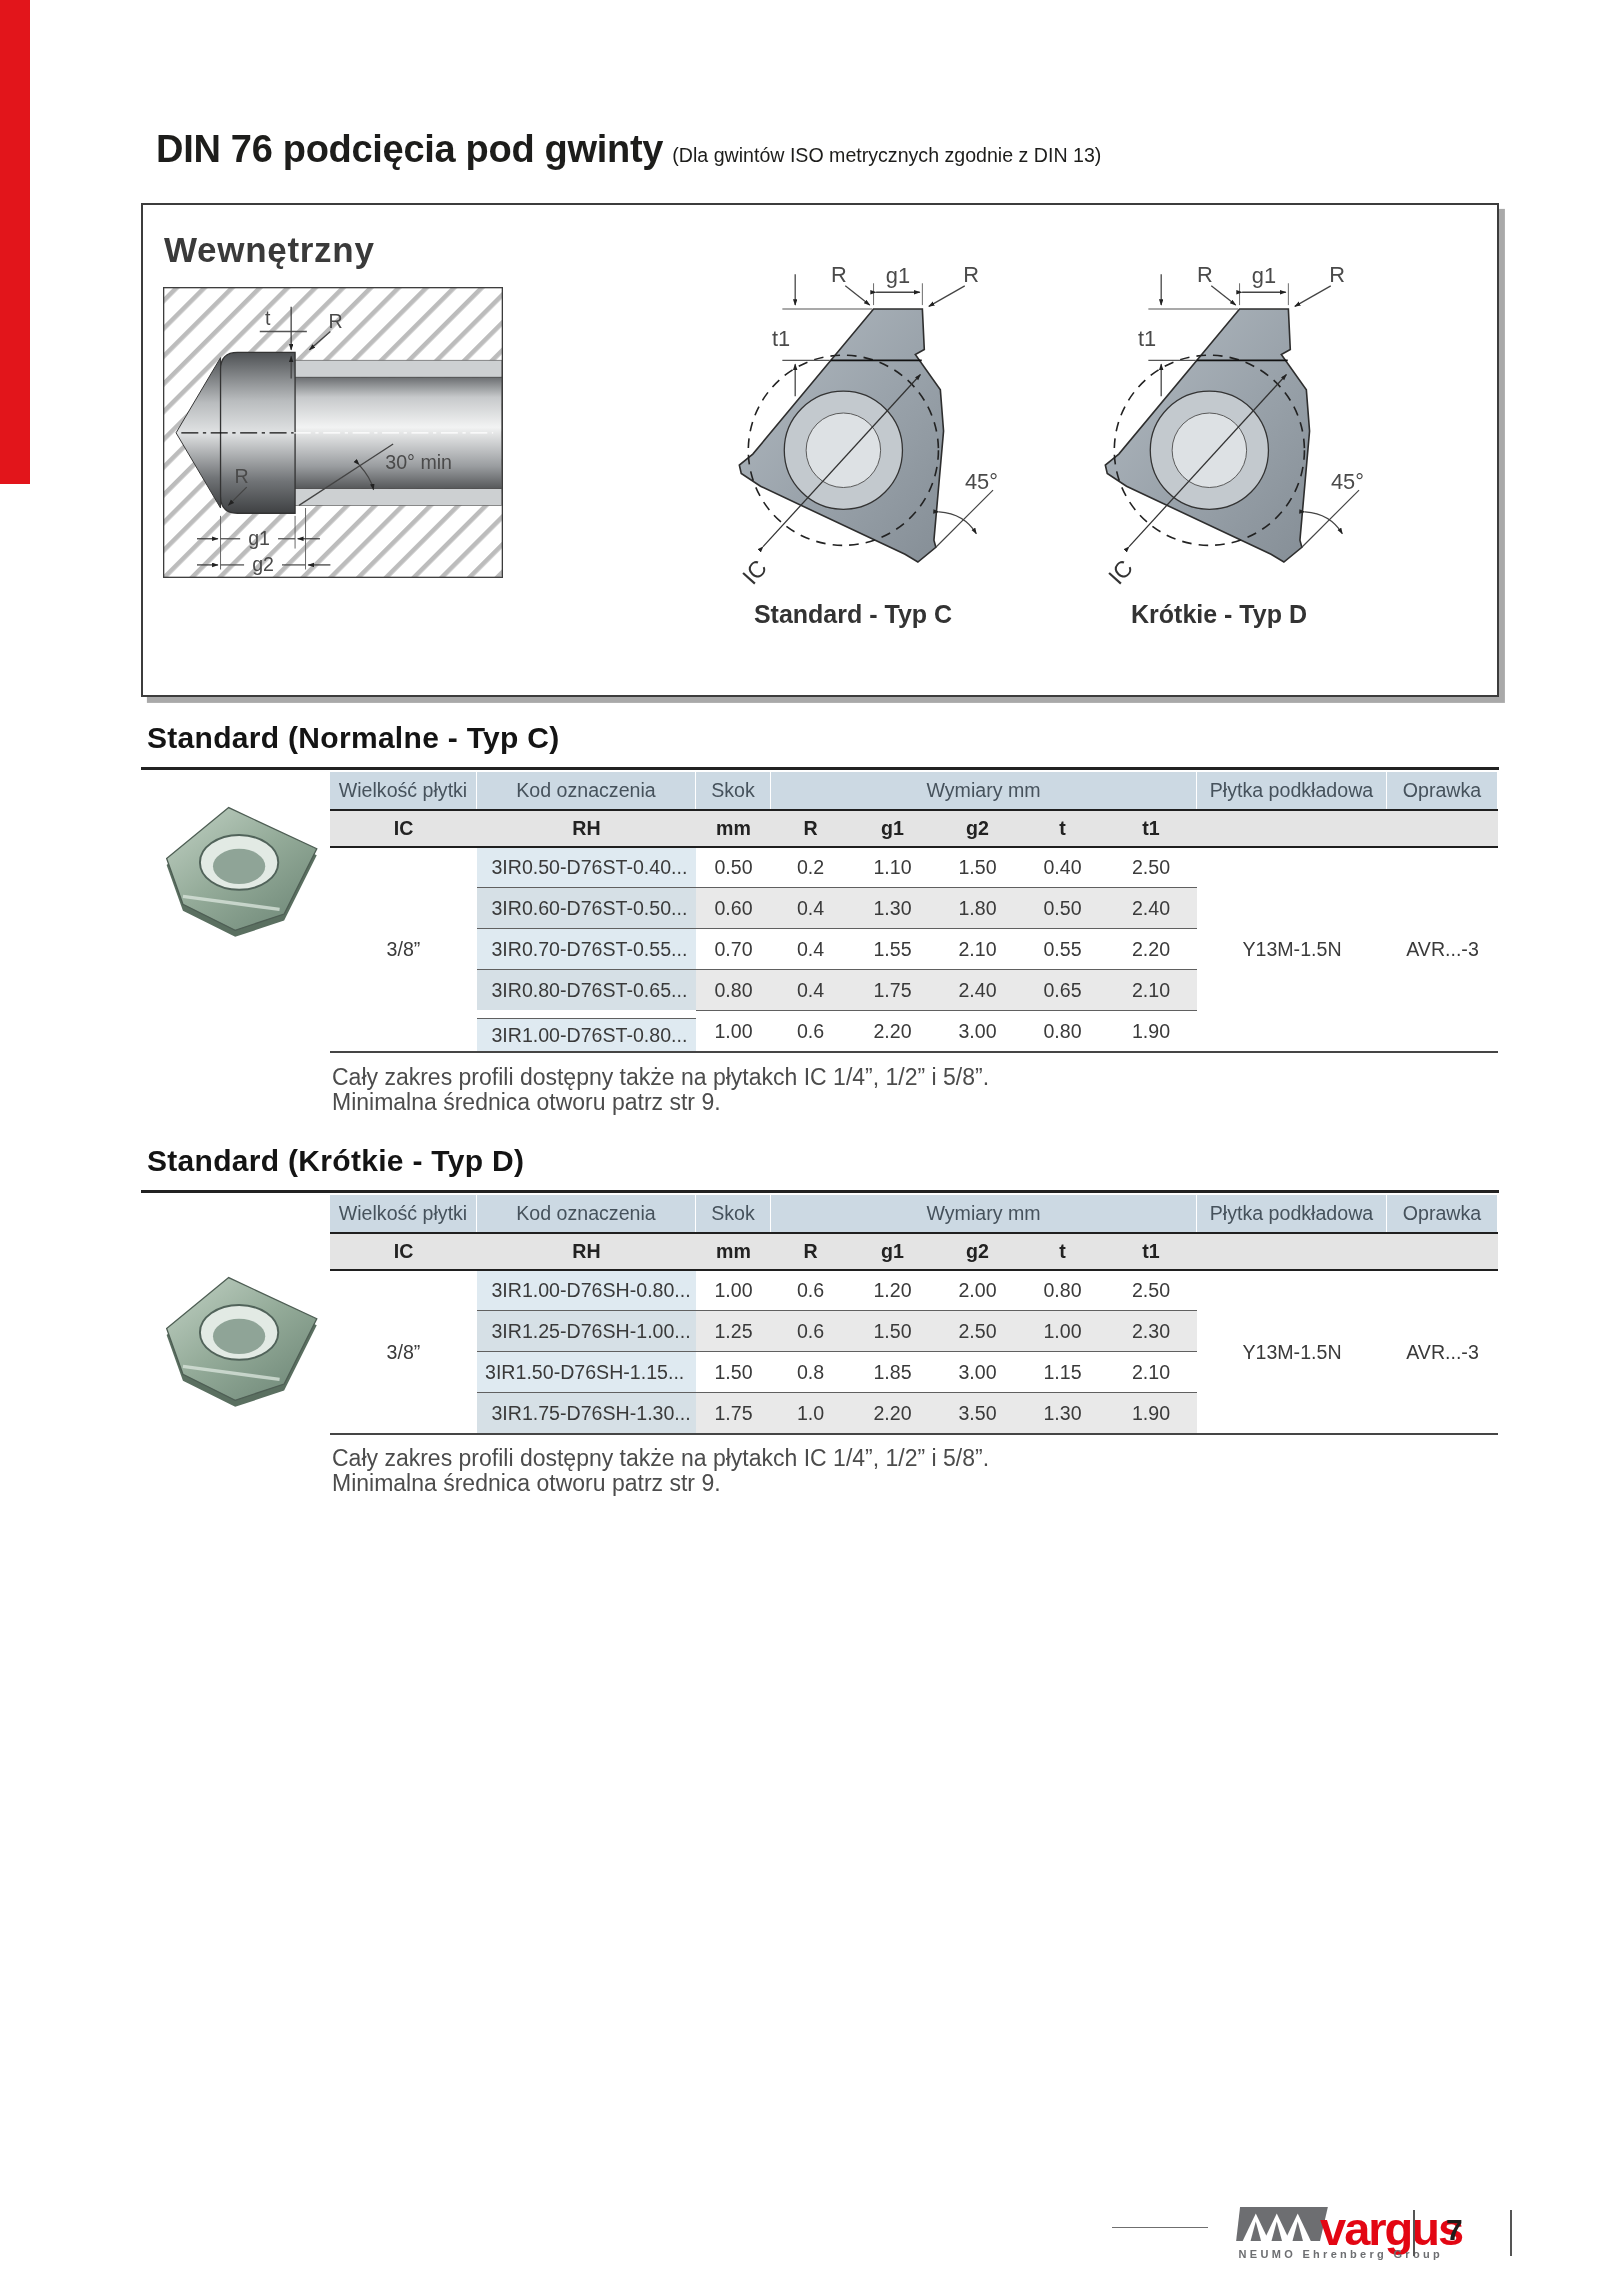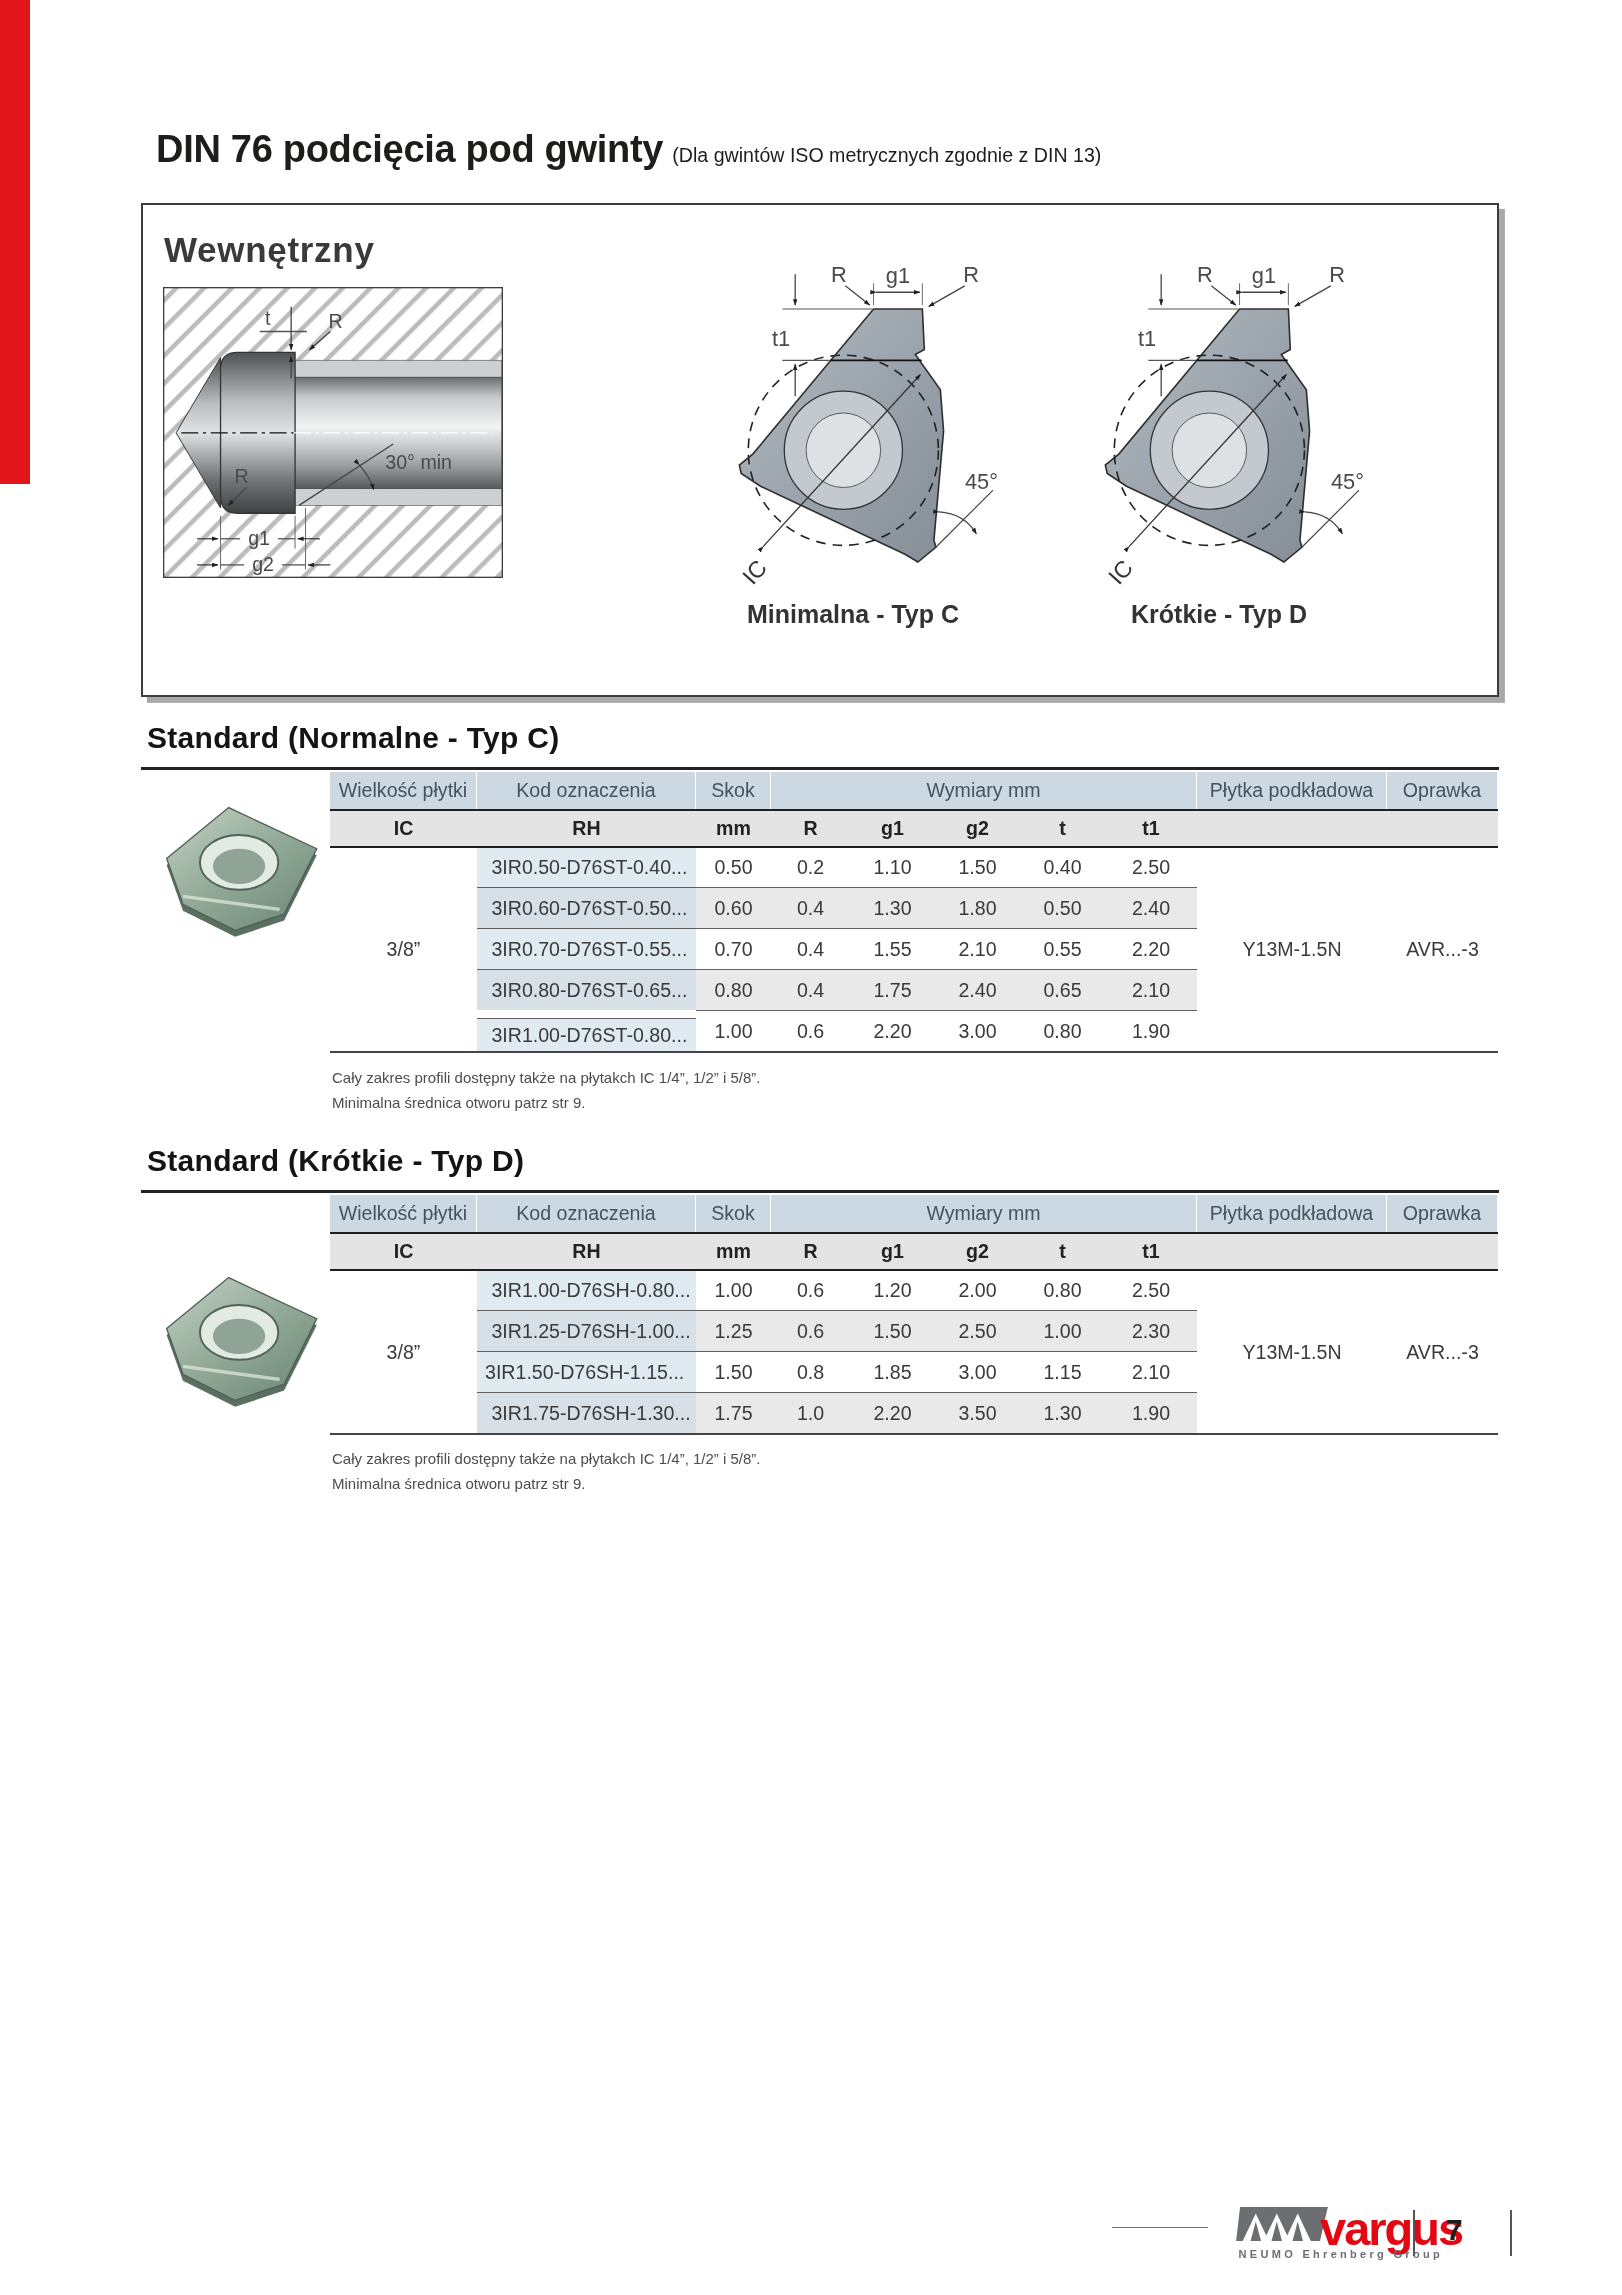--- a/index.html
+++ b/index.html
@@ -28,21 +28,21 @@
   
   .grid{display:grid;border-bottom:2.6px solid #454545;}
   .cell{display:flex;align-items:center;justify-content:center;font-size:19.6px;color:#3a3a3a;box-sizing:border-box;}
   .h1{background:#ccd9e3;color:#46525c;border-right:1.3px solid #fff;}
   .h2{background:#e4e4e4;font-weight:bold;color:#222;border-top:2px solid #1f1f1f;}
   .rowtop{border-top:2px solid #1f1f1f;}
   .sep{border-top:1.3px solid #606060;}
   .striped{background:#e9e9e9;}
   .codecell{justify-content:flex-start;padding-left:14.4px;background:#dfeaf1;}
   .codecell.striped{background:#d6e0e6;}
-  .notes{font-size:15px;color:#4c4c4c;line-height:25px;}
+  .notes{font-size:23px;color:#4c4c4c;line-height:25px;}
 
   
   .foot-line{left:1112px;top:2227px;width:96px;height:1.3px;background:#6f6f6f;}
   .vbar{width:2px;height:46px;background:#555;}
   .pagenum{font-size:30px;font-weight:bold;color:#1d1d1b;}
   .logo-wrap{left:1236px;top:2207px;width:216px;height:55px;}
   .logo-text{position:absolute;left:84px;top:-6.5px;font-size:47px;font-weight:bold;color:#e30613;letter-spacing:-2px;font-family:"Liberation Sans", sans-serif;}
   .logo-sub{position:absolute;left:2.6px;top:41px;font-size:11px;color:#6d6e71;letter-spacing:3.3px;font-weight:bold;white-space:nowrap;}
 
   svg text{font-family:"Liberation Sans", sans-serif;}
@@ -166,21 +166,21 @@
         <text x="310" y="30" font-size="34" fill="#4a4a4a" text-anchor="middle">g1</text>
         <text x="218" y="28" font-size="34" fill="#4a4a4a" text-anchor="middle">R</text>
         <line x1="228" y1="34" x2="266" y2="64" stroke="#444" stroke-width="2" marker-end="url(#ah)"></line>
         <text x="424" y="28" font-size="34" fill="#4a4a4a" text-anchor="middle">R</text>
         <line x1="414" y1="34" x2="358" y2="66" stroke="#444" stroke-width="2" marker-end="url(#ah)"></line>
 
         <line x1="369" y1="441" x2="458" y2="352" stroke="#444" stroke-width="1.8"></line>
         <path d="M374,386 C402,388 420,400 432,420" fill="none" stroke="#444" stroke-width="2" marker-start="url(#ah)" marker-end="url(#ah)"></path>
         <text x="440" y="350" font-size="34" fill="#4a4a4a" text-anchor="middle">45°</text>
       </svg>
-      <div class="caption">Minimalna - Typ C</div>
+      <div class="caption">Standard - Typ C</div>
     </div>
 
     <div class="abs" style="left:919px;top:59px;width:314px;height:373px">
       <svg width="314" height="334" viewBox="0 0 480 520">
         <polygon points="272,70 348,70 351,133 337,141 376,196 381,260 366,430 369,441 341,464 321,452 96,346 66,326 63,313 84,296" fill="url(#gInsert)" stroke="#2e2e2e" stroke-width="2.5"></polygon>
         <circle cx="225" cy="290" r="148" fill="none" stroke="#222" stroke-width="2.5" stroke-dasharray="15 11"></circle>
         <circle cx="225" cy="290" r="92" fill="#c3c9ce" stroke="#333" stroke-width="2"></circle>
         <circle cx="225" cy="290" r="58" fill="#dde1e4" stroke="#555" stroke-width="1.5"></circle>
         <line x1="205" y1="150" x2="347" y2="150" stroke="#111" stroke-width="3"></line>
         <line x1="100" y1="440" x2="345" y2="172" stroke="#333" stroke-width="2" marker-start="url(#ah)" marker-end="url(#ah)"></line>

